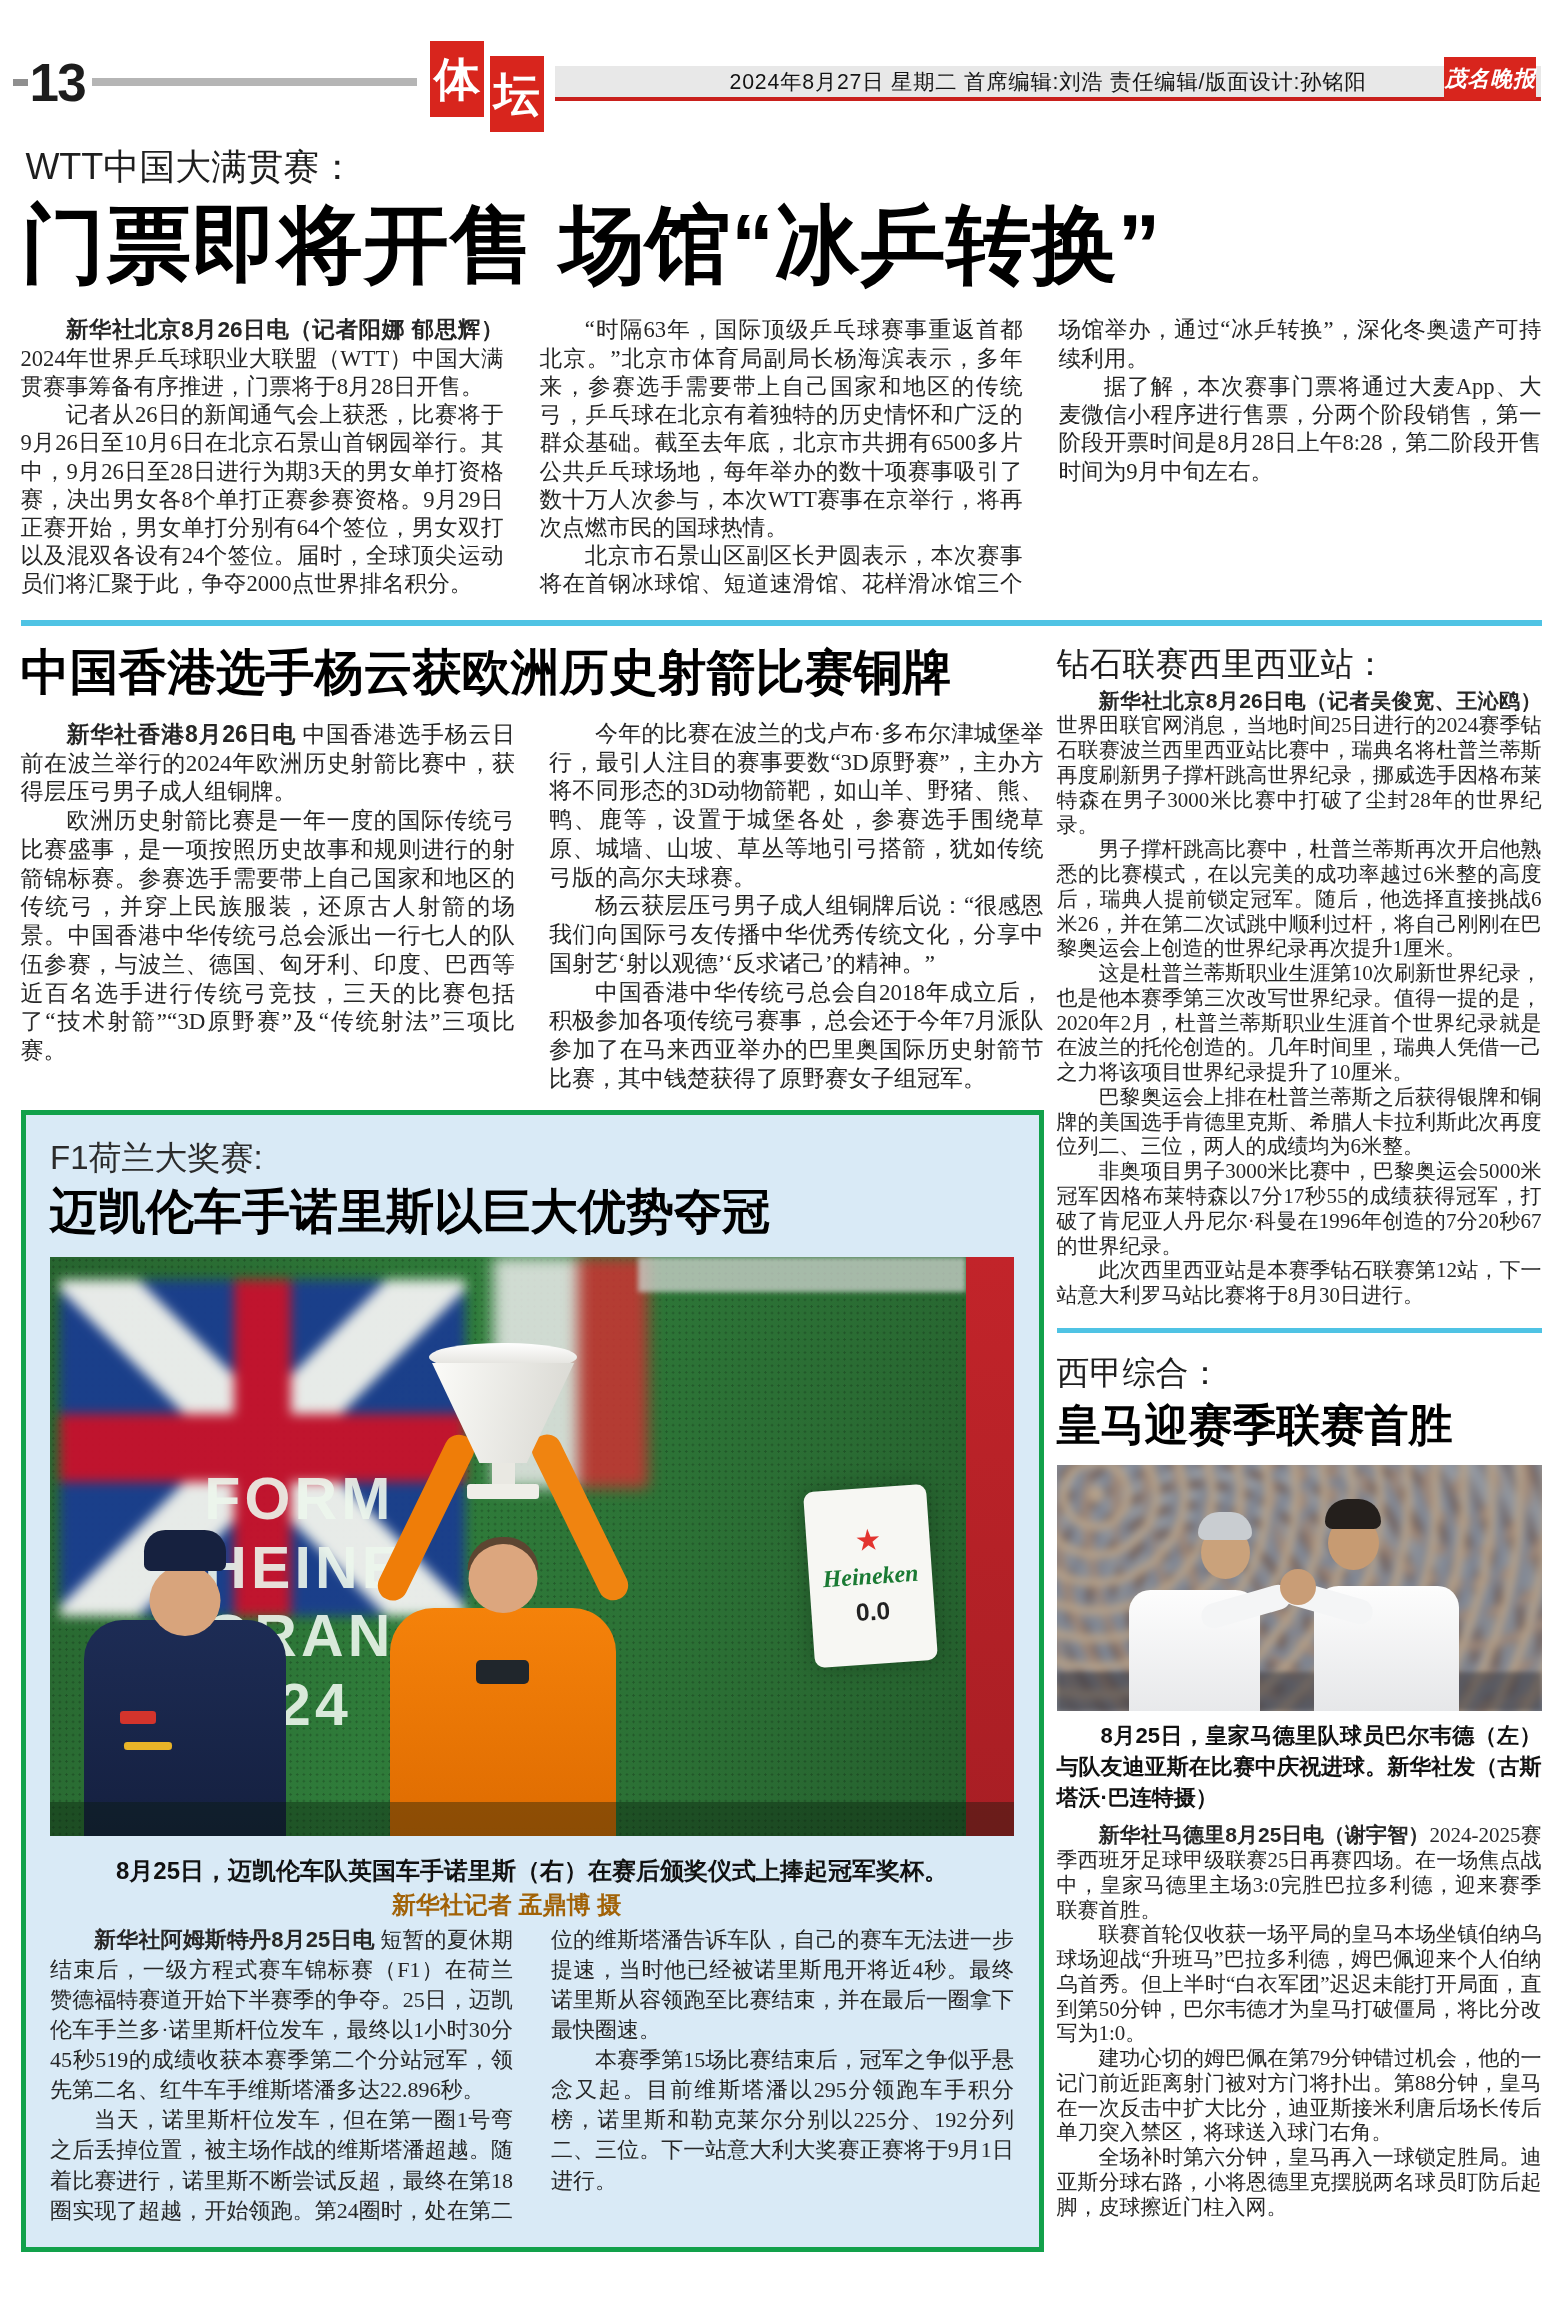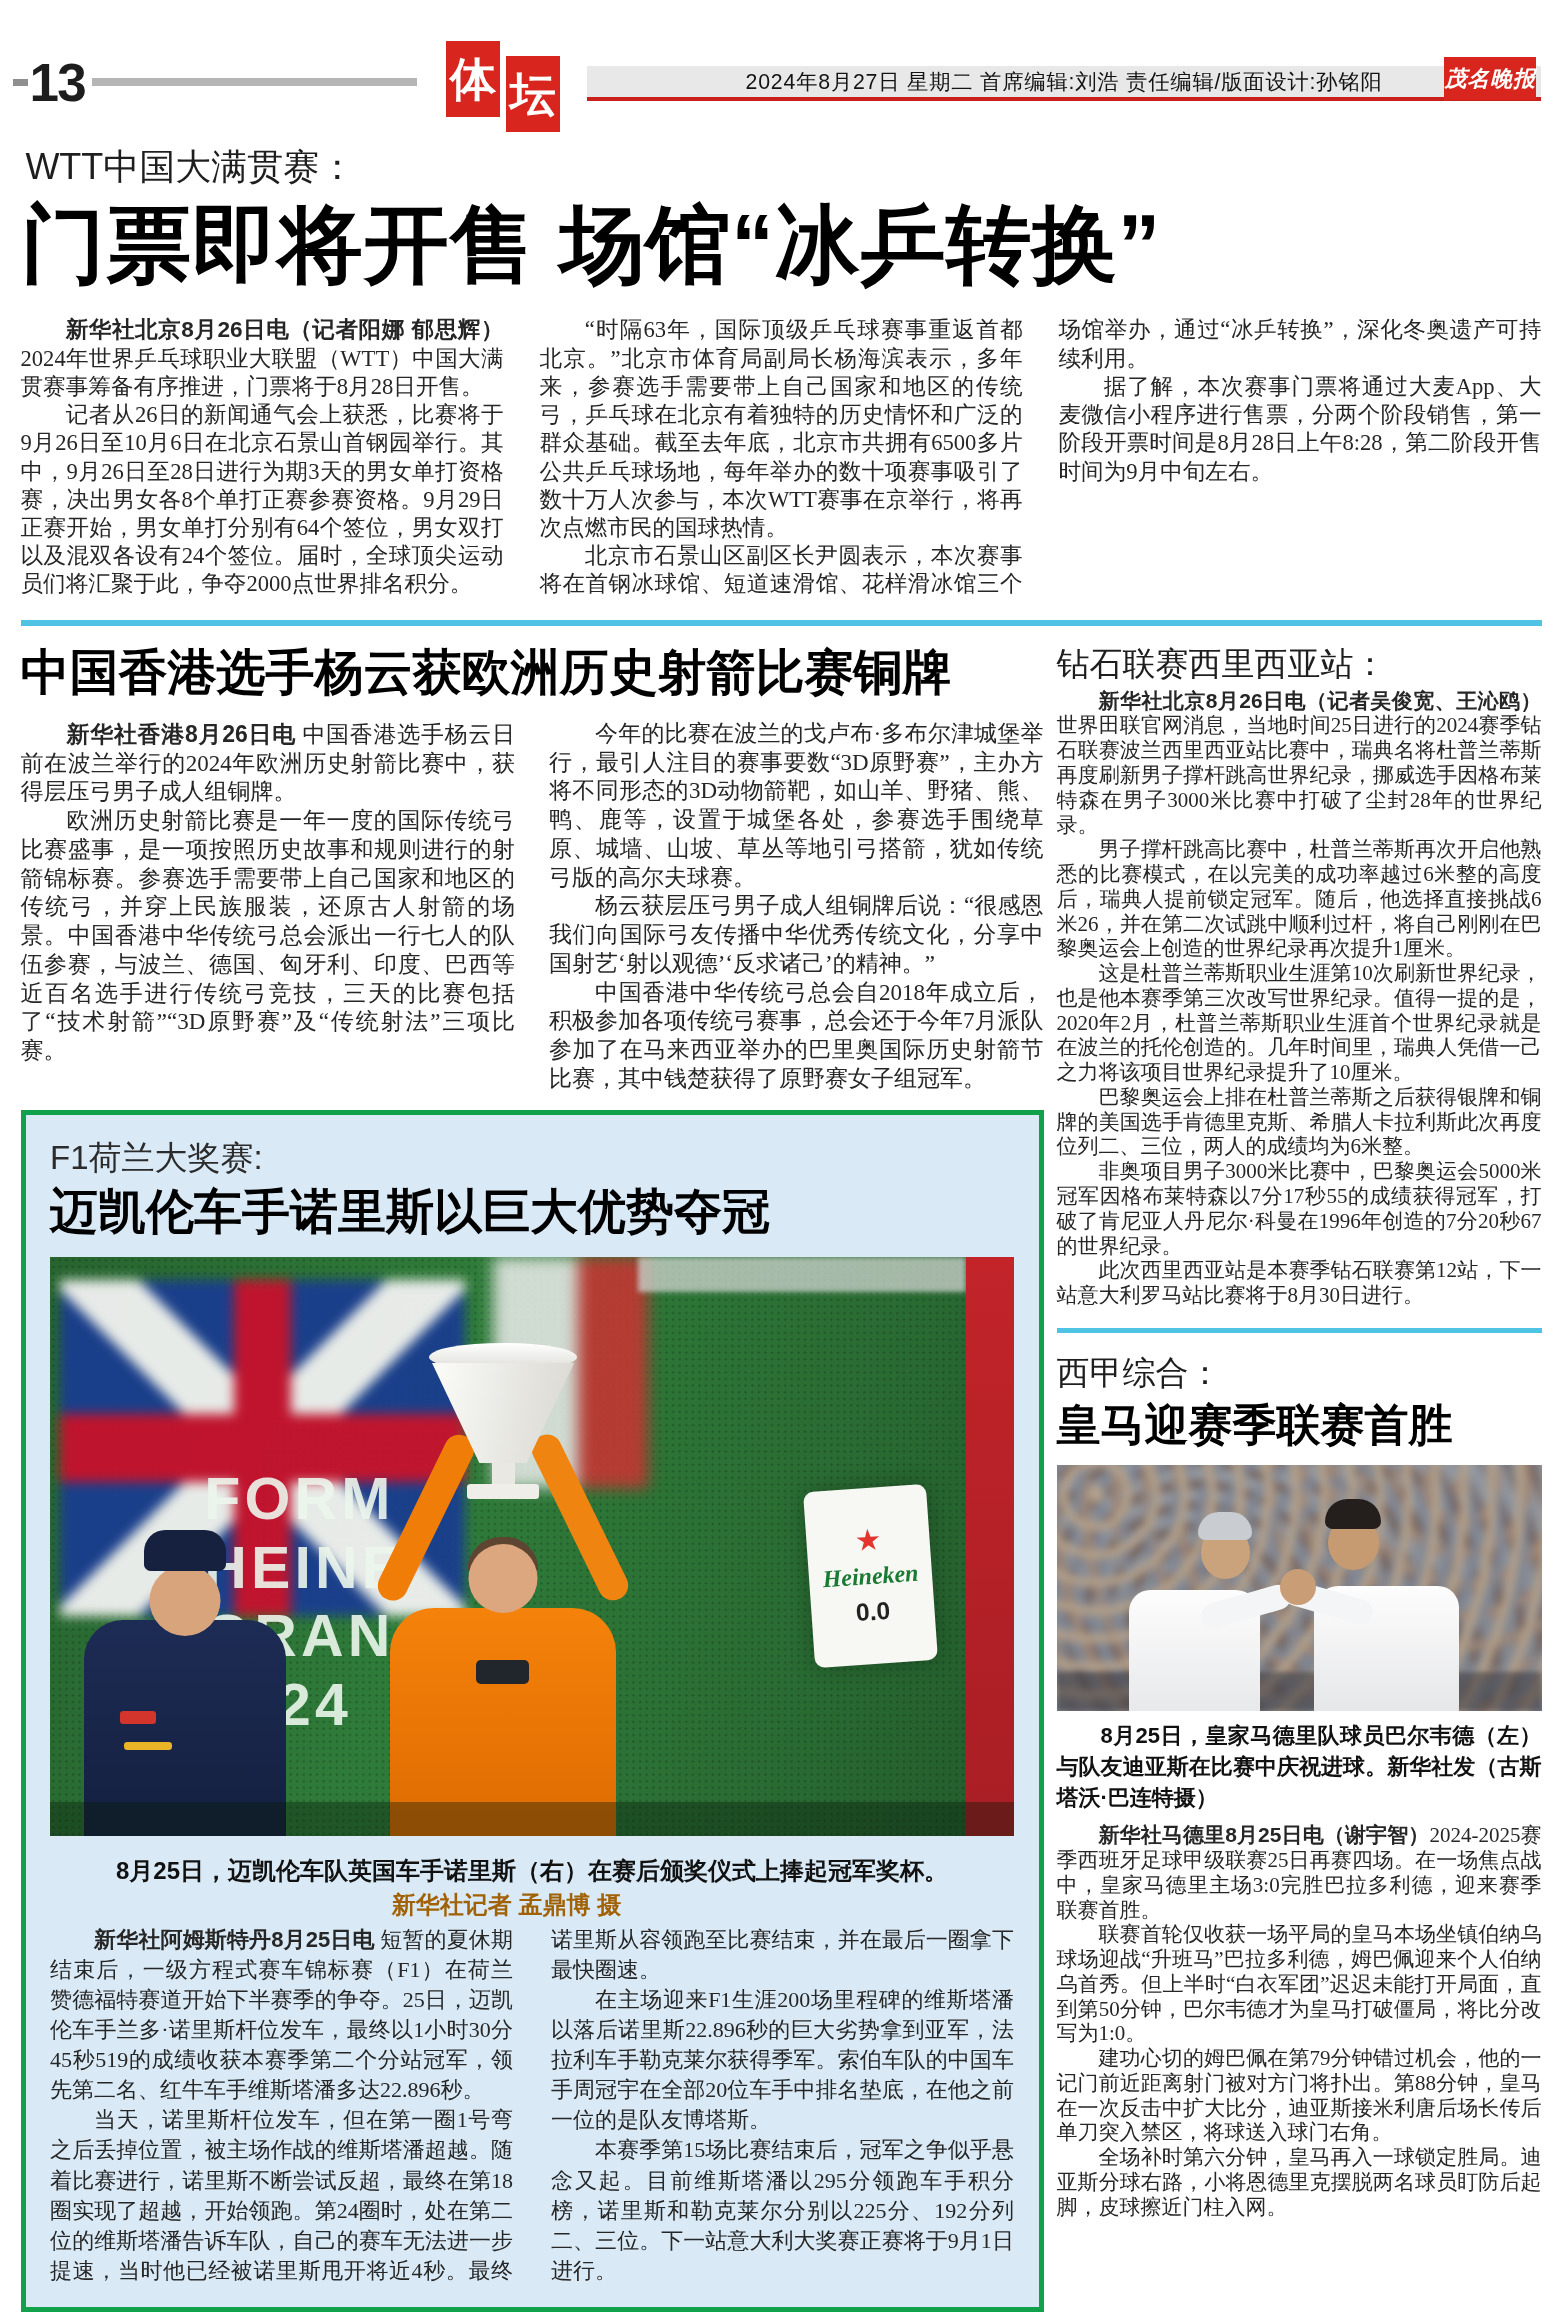--- a/index.html
+++ b/index.html
@@ -1,20 +1,20 @@
 <!DOCTYPE html>
 <html style="font-size:13px"><head>
 <meta charset="utf-8">
 <style>
   html,body{margin:0;padding:0;background:#ffffff;}
   .page{position:relative;width:1562px;height:2319px;overflow:hidden;background:#fff;
         font-family:"Liberation Serif","DejaVu Serif",serif;color:#262626;}
 
   
-  .hdr{display:flex;align-items:flex-start;padding:41px 0 0 13px;height:82px;gap:16px;}
+  .hdr{display:flex;align-items:flex-start;padding:41px 0 0 13px;height:82px;}
   .pn-wrap{display:flex;align-items:center;width:404px;flex:none;padding-top:14.8px;}
   .pn-dash{width:14.8px;height:7.4px;background:#8f8f8f;margin-right:1.6px;flex:none;}
   .pn{font:bold 53px/1 "Liberation Sans","DejaVu Sans",sans-serif;color:#1d1d1d;letter-spacing:-1.6px;}
   .pn-rule{flex:1;height:8.2px;background:#b5b5b5;margin-left:6.6px;}
   .badges{display:flex;margin-left:13px;flex:none;}
   .badge{display:block;width:54px;height:76px;background:#d8251d;color:#fff;text-align:center;
          font:bold 46px/76px "Liberation Sans","DejaVu Sans",sans-serif;}
   .badge2{margin-left:5.7px;margin-top:14.8px;}
   .db-wrap{flex:1;margin-left:11.5px;margin-right:21px;padding-top:24.6px;}
   .datebar{height:31px;background:#e8e8e8;position:relative;display:flex;align-items:center;}
@@ -221,21 +221,20 @@
           </div>
           <div class="bottom-shade"></div>
         </figure>
 
         <div class="cap">8月25日，迈凯伦车队英国车手诺里斯（右）在赛后颁奖仪式上捧起冠军奖杯。</div>
         <div class="credit">新华社记者 孟鼎博 摄</div>
 
         <div class="f1body">
           <p><span class="lead">新华社阿姆斯特丹8月25日电</span><span> 短暂的夏休期结束后，一级方程式赛车锦标赛（F1）在荷兰赞德福特赛道开始下半赛季的争夺。25日，迈凯伦车手兰多·诺里斯杆位发车，最终以1小时30分45秒519的成绩收获本赛季第二个分站冠军，领先第二名、红牛车手维斯塔潘多达22.896秒。</span></p>
           <p>当天，诺里斯杆位发车，但在第一圈1号弯之后丢掉位置，被主场作战的维斯塔潘超越。随着比赛进行，诺里斯不断尝试反超，最终在第18圈实现了超越，开始领跑。第24圈时，处在第二位的维斯塔潘告诉车队，自己的赛车无法进一步提速，当时他已经被诺里斯甩开将近4秒。最终诺里斯从容领跑至比赛结束，并在最后一圈拿下最快圈速。</p>
-          <p>在主场迎来F1生涯200场里程碑的维斯塔潘以落后诺里斯22.896秒的巨大劣势拿到亚军，法拉利车手勒克莱尔获得季军。索伯车队的中国车手周冠宇在全部20位车手中排名垫底，在他之前一位的是队友博塔斯。</p>
           <p>本赛季第15场比赛结束后，冠军之争似乎悬念又起。目前维斯塔潘以295分领跑车手积分榜，诺里斯和勒克莱尔分别以225分、192分列二、三位。下一站意大利大奖赛正赛将于9月1日进行。</p>
         </div>
       </section>
 
     </div>
 
     <div class="colR">
 
       <section>
         <div class="kicker-s">钻石联赛西里西亚站：</div>

